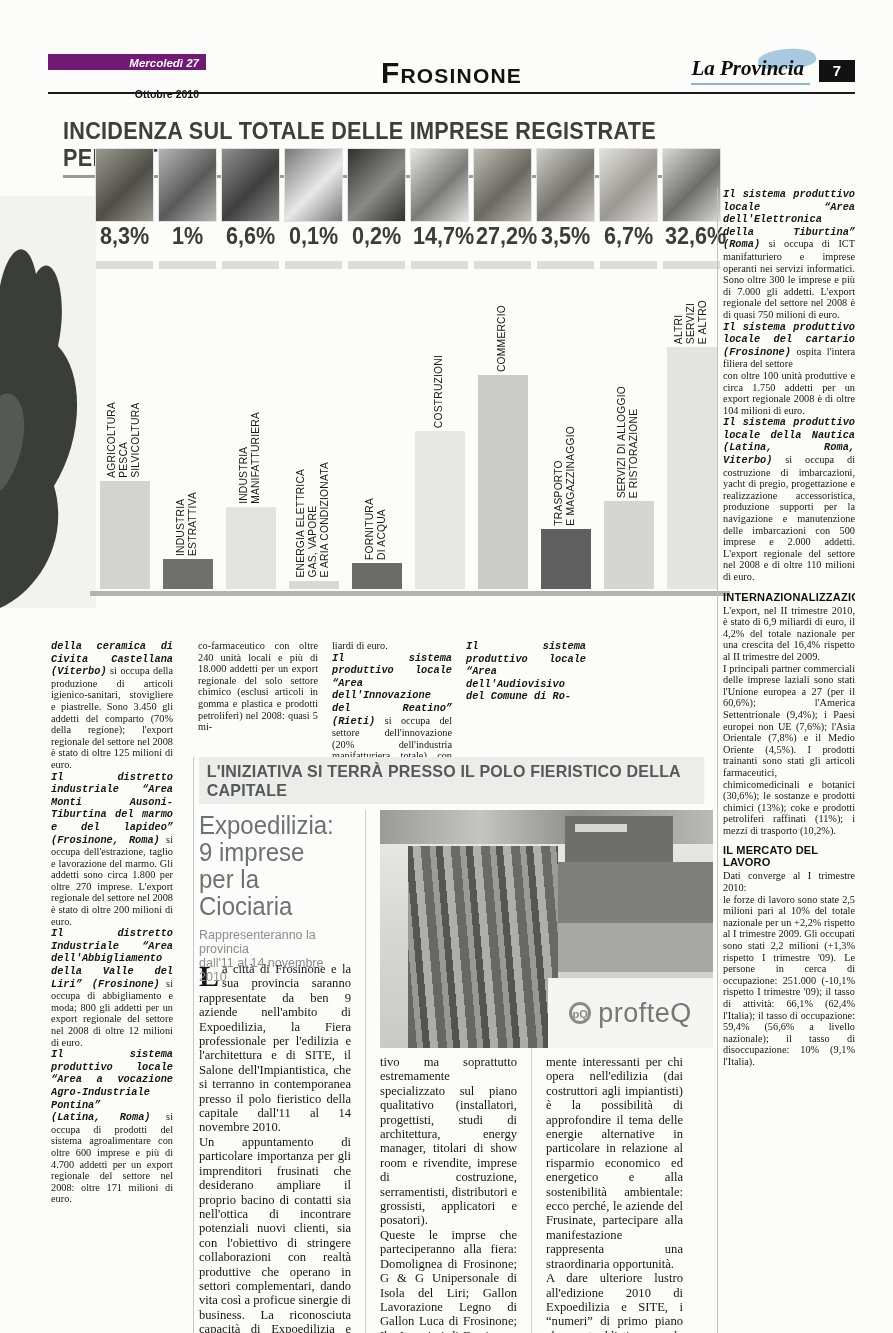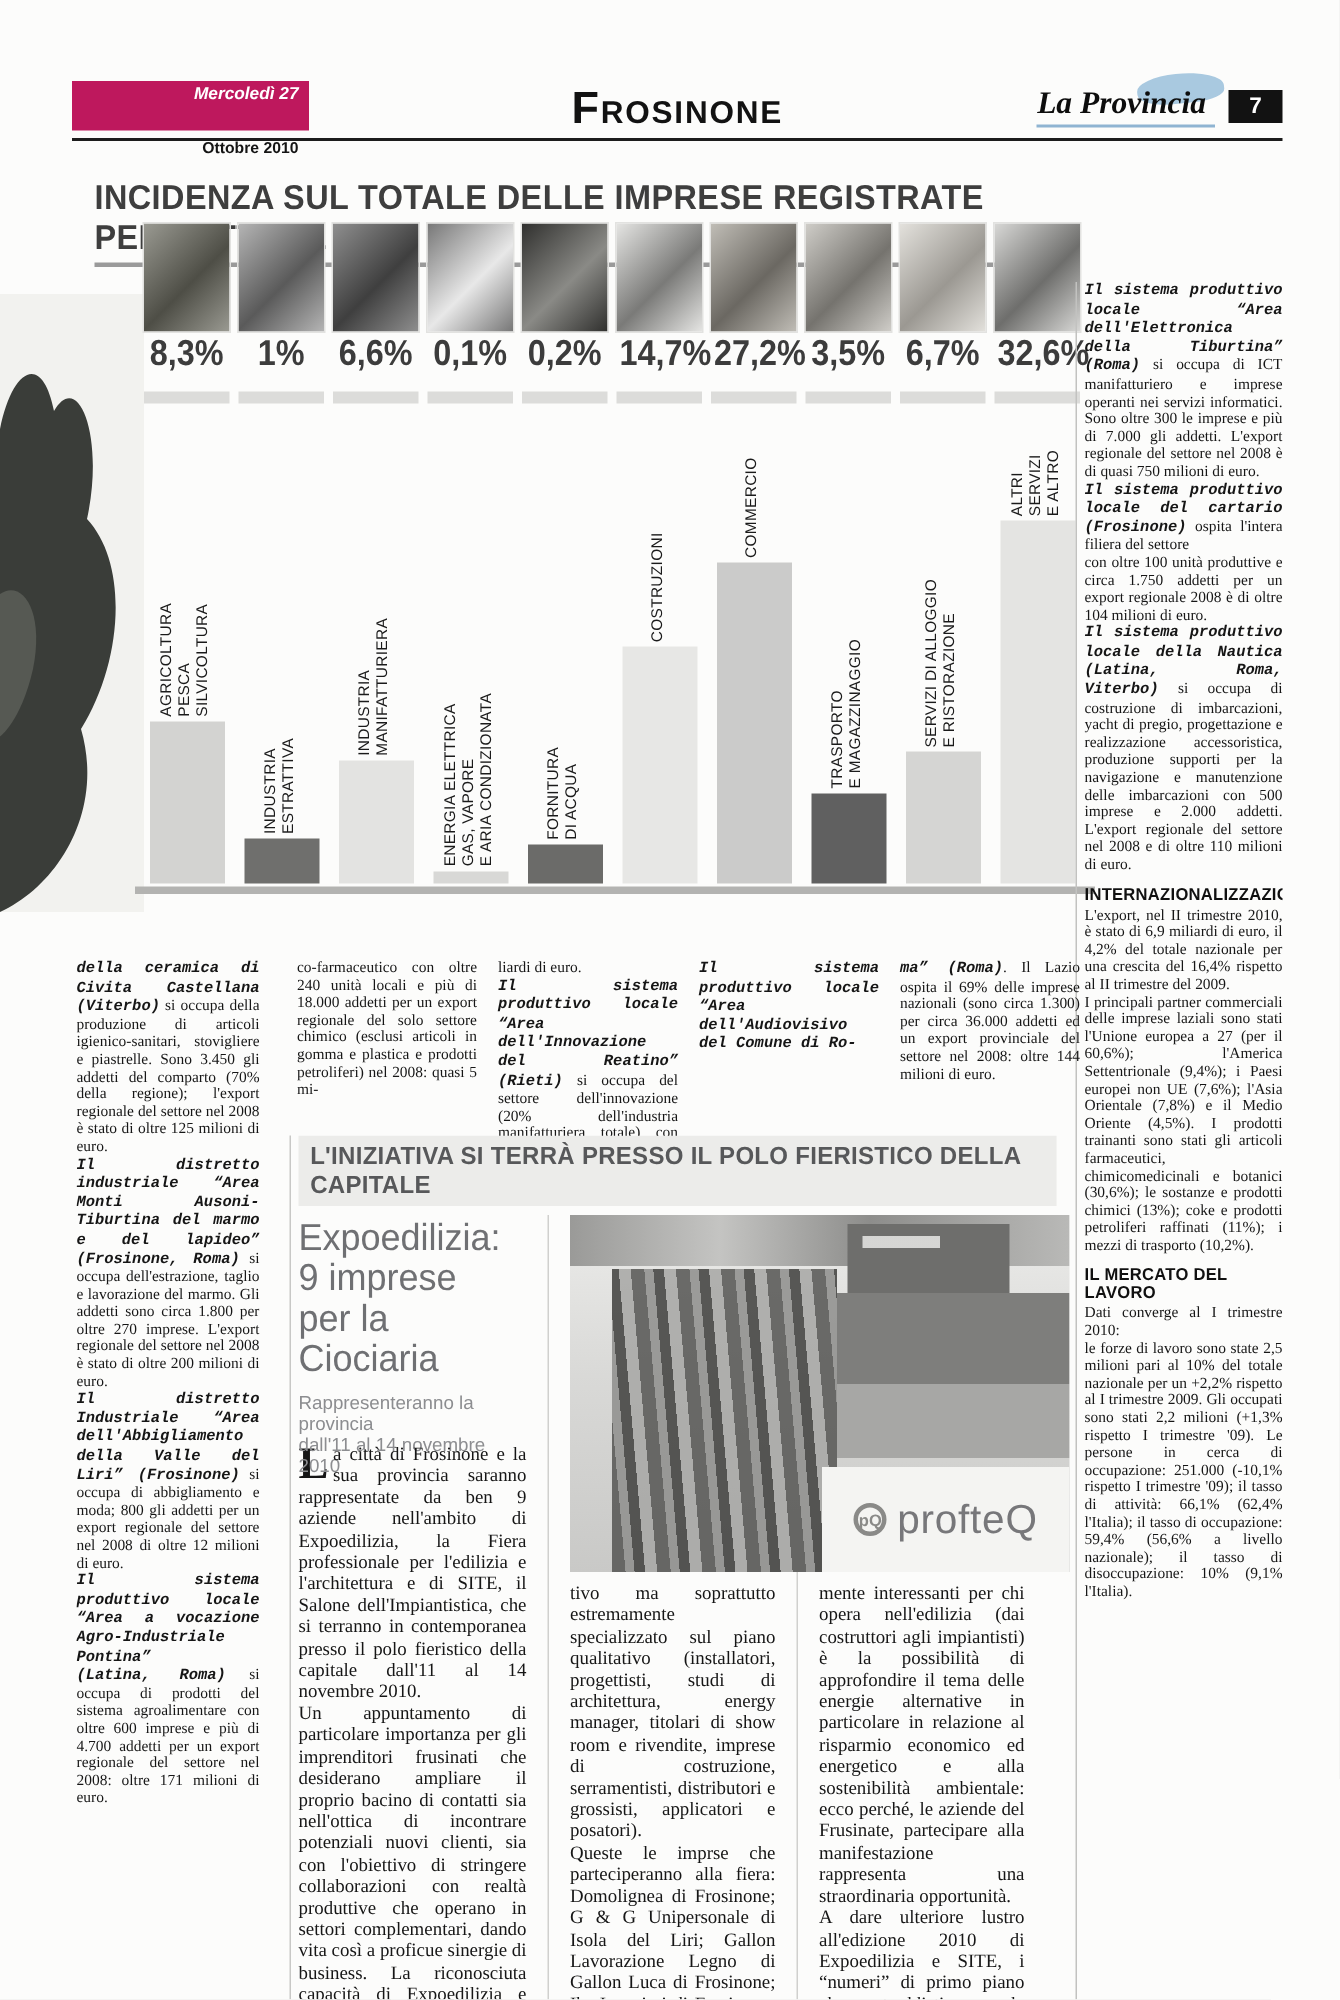--- a/index.html
+++ b/index.html
@@ -4,22 +4,22 @@
 <style>
   html,body{margin:0;padding:0;}
   body{background:#e8e8e6;}
   .page{position:relative;width:893px;height:1333px;background:#fcfcfb;margin:0 auto;overflow:hidden;
         font-family:"Liberation Serif",serif;color:#161616;}
   [data-name]{box-sizing:border-box;}
 
   
   .header{position:absolute;left:48px;top:54px;width:807px;height:36px;}
   .datebox{position:absolute;left:0;top:0;width:158px;text-align:right;}
-  .datebox .d1{background:#be185d;color:#fff;font:italic 700 11.5px "Liberation Sans",sans-serif;padding:3px 7px 18px;}
-  .datebox .d2{font:700 10.5px "Liberation Sans",sans-serif;color:#141414;padding:6px 7px 0;}
+  .datebox .d1{background:#701a75;color:#fff;font:italic 700 11.5px "Liberation Sans",sans-serif;padding:3px 7px 1px;}
+  .datebox .d2{font:700 10.5px "Liberation Sans",sans-serif;color:#141414;padding:18px 7px 0;}
   .masthead{position:absolute;left:0;right:0;top:2px;text-align:center;margin:0;
             font:700 21px "Liberation Sans",sans-serif;letter-spacing:1.2px;color:#121212;}
   .masthead::first-letter{font-size:30px;}
   .brandwrap{position:absolute;right:0;top:2px;display:flex;align-items:center;}
   .logo{position:relative;padding:0 6px 2px 0;border-bottom:2px solid #8fb4d2;}
   .swoosh{position:absolute;right:-6px;top:-7px;width:58px;height:20px;background:#a9c9e0;
           border-radius:60% 70% 45% 55%;transform:rotate(-6deg);}
   .brandtext{position:relative;font:italic 700 21px "Liberation Serif",serif;color:#0d0d0d;}
   .pagebox{background:#121212;color:#fff;font:700 15px "Liberation Sans",sans-serif;
            width:36px;height:22px;line-height:22px;text-align:center;margin-left:9px;}
@@ -250,23 +250,20 @@
       <div class="dcol" data-name="district-column-2">
         <p class="bp" data-name="paragraph">co-farmaceutico con oltre 240 unità locali e più di 18.000 addetti per un export regionale del solo settore chimico (esclusi articoli in gomma e plastica e prodotti petroliferi) nel 2008: quasi 5 mi-</p>
       </div>
       <div class="dcol" data-name="district-column-3">
         <p class="bp" data-name="paragraph">liardi di euro.</p>
         <p class="bp" data-name="paragraph"><span class="lead" data-name="paragraph-lead">Il sistema produttivo locale “Area dell'Innovazione del Reatino” (Rieti)</span> si occupa del settore dell'innovazione (20% dell'industria manifatturiera totale) con oltre</p>
       </div>
       <div class="dcol" data-name="district-column-4">
         <p class="bp" data-name="paragraph"><span class="lead" data-name="paragraph-lead">Il sistema produttivo locale “Area dell'Audiovisivo del Comune di Ro-</span></p>
       </div>
-      <div class="dcol" data-name="district-column-5">
-        <p class="bp" data-name="paragraph"><span class="lead" data-name="paragraph-lead">ma” (Roma)</span>. Il Lazio ospita il 69% delle imprese nazionali (sono circa 1.300) per circa 36.000 addetti ed un export provinciale del settore nel 2008: oltre 144 milioni di euro.</p>
-      </div>
     </div>
 
   <div class="article" data-name="expo-article">
     <h3 class="kicker" data-name="article-kicker">L'INIZIATIVA SI TERRÀ PRESSO IL POLO FIERISTICO DELLA CAPITALE</h3>
     <div class="article-body" data-name="article-body">
       <div class="acol" data-name="article-column-a">
         <div class="headline-block" data-name="headline-block">
           <h2 class="headline" data-name="article-headline">Expoedilizia:
 9 imprese
 per la Ciociaria</h2>

